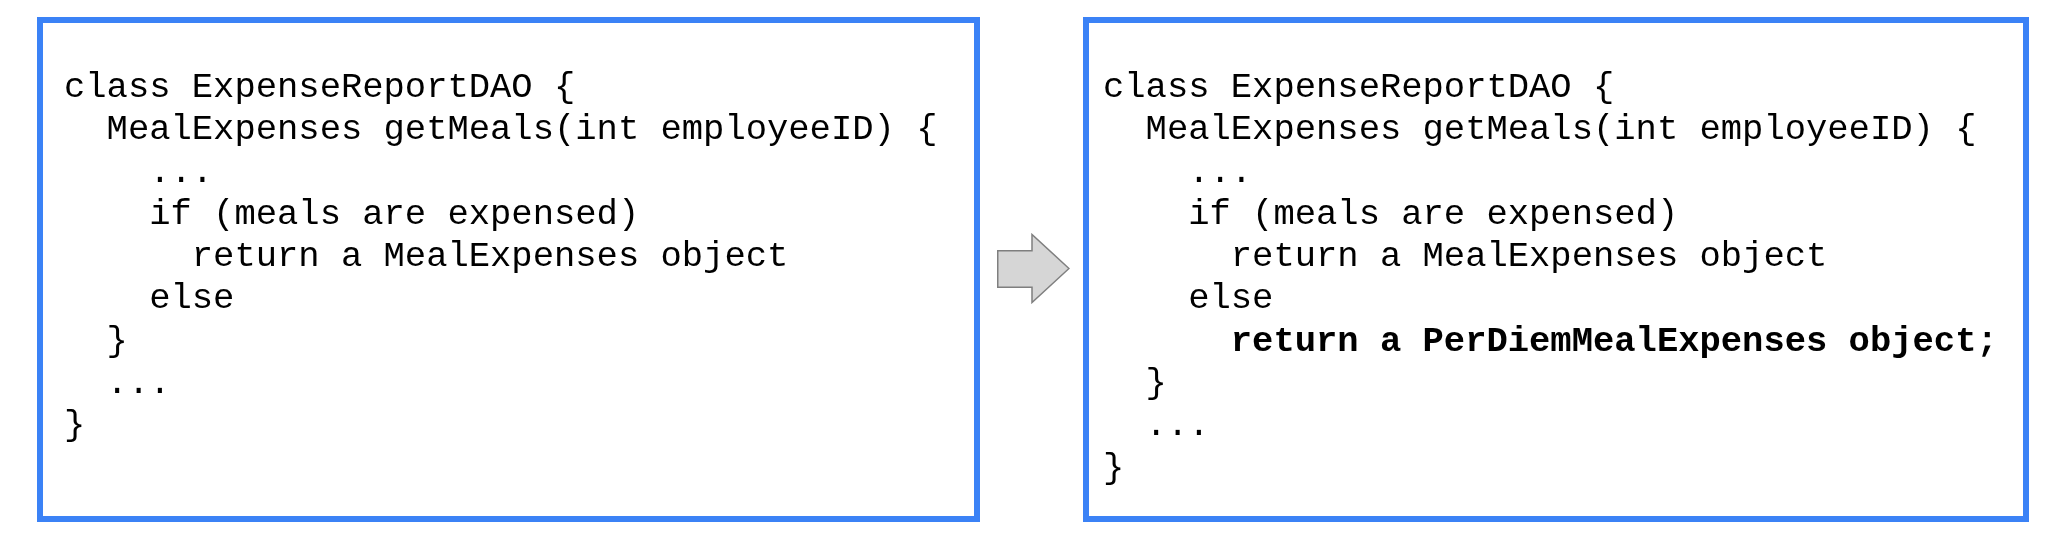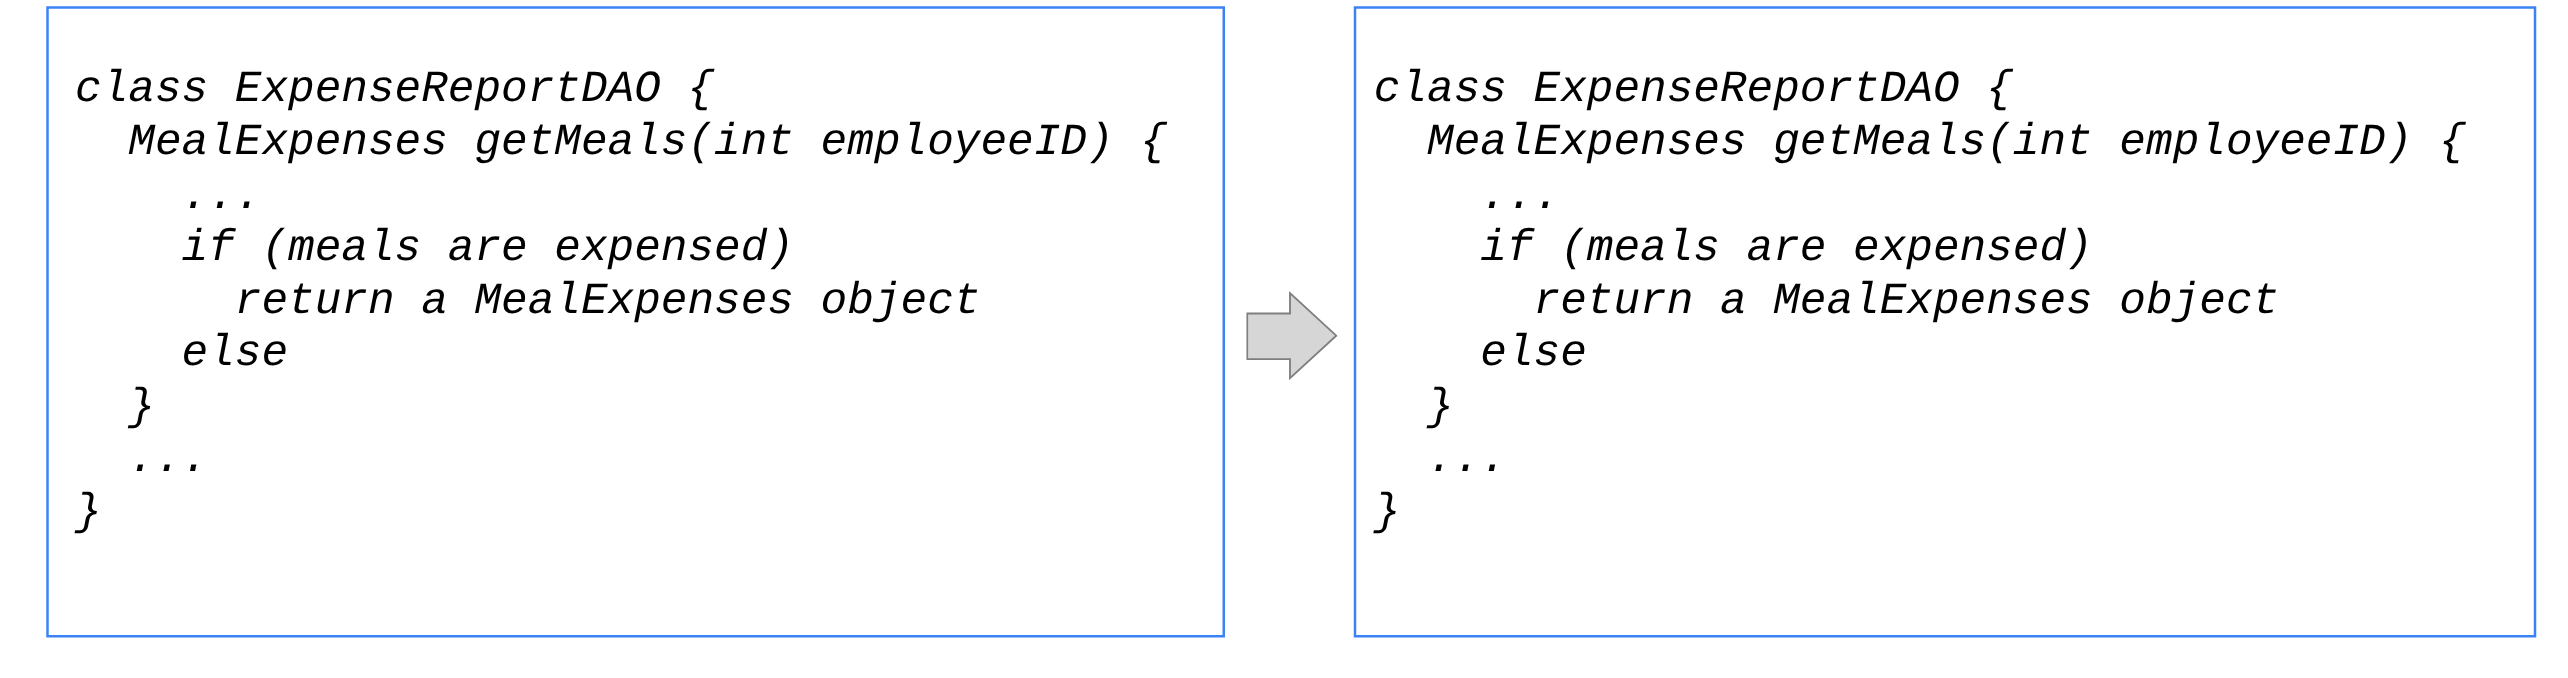--- a/index.html
+++ b/index.html
@@ -10,26 +10,25 @@
   .canvas {
     position: relative;
     width: 2054px;
     height: 542px;
     background: #ffffff;
     font-family: "Liberation Mono", "DejaVu Sans Mono", monospace;
     overflow: hidden;
   }
   .panel {
     position: absolute;
-    top: 5px;
+    top: 17px;
     height: 505px;
     background: #ffffff;
-    border: 2px solid #3b82f6;
+    border: 6px solid #3b82f6;
     box-sizing: border-box;
-    font-style: italic;
   }
   .panel.left {
     left: 37px;
     width: 943px;
   }
   .panel.right {
     left: 1083px;
     width: 946px;
   }
   .code {
@@ -83,19 +82,20 @@
   </div>
 
   <div class="panel right">
     <div class="code">
       <div class="ln">class ExpenseReportDAO {</div>
       <div class="ln">  MealExpenses getMeals(int employeeID) {</div>
       <div class="ln">    ...</div>
       <div class="ln">    if (meals are expensed)</div>
       <div class="ln">      return a MealExpenses object</div>
       <div class="ln">    else</div>
+      <div class="ln bold-line">      return a PerDiemMealExpenses object;</div>
       <div class="ln">  }</div>
       <div class="ln">  ...</div>
       <div class="ln">}</div>
     </div>
   </div>
 
 </div>
 
 </body></html>

